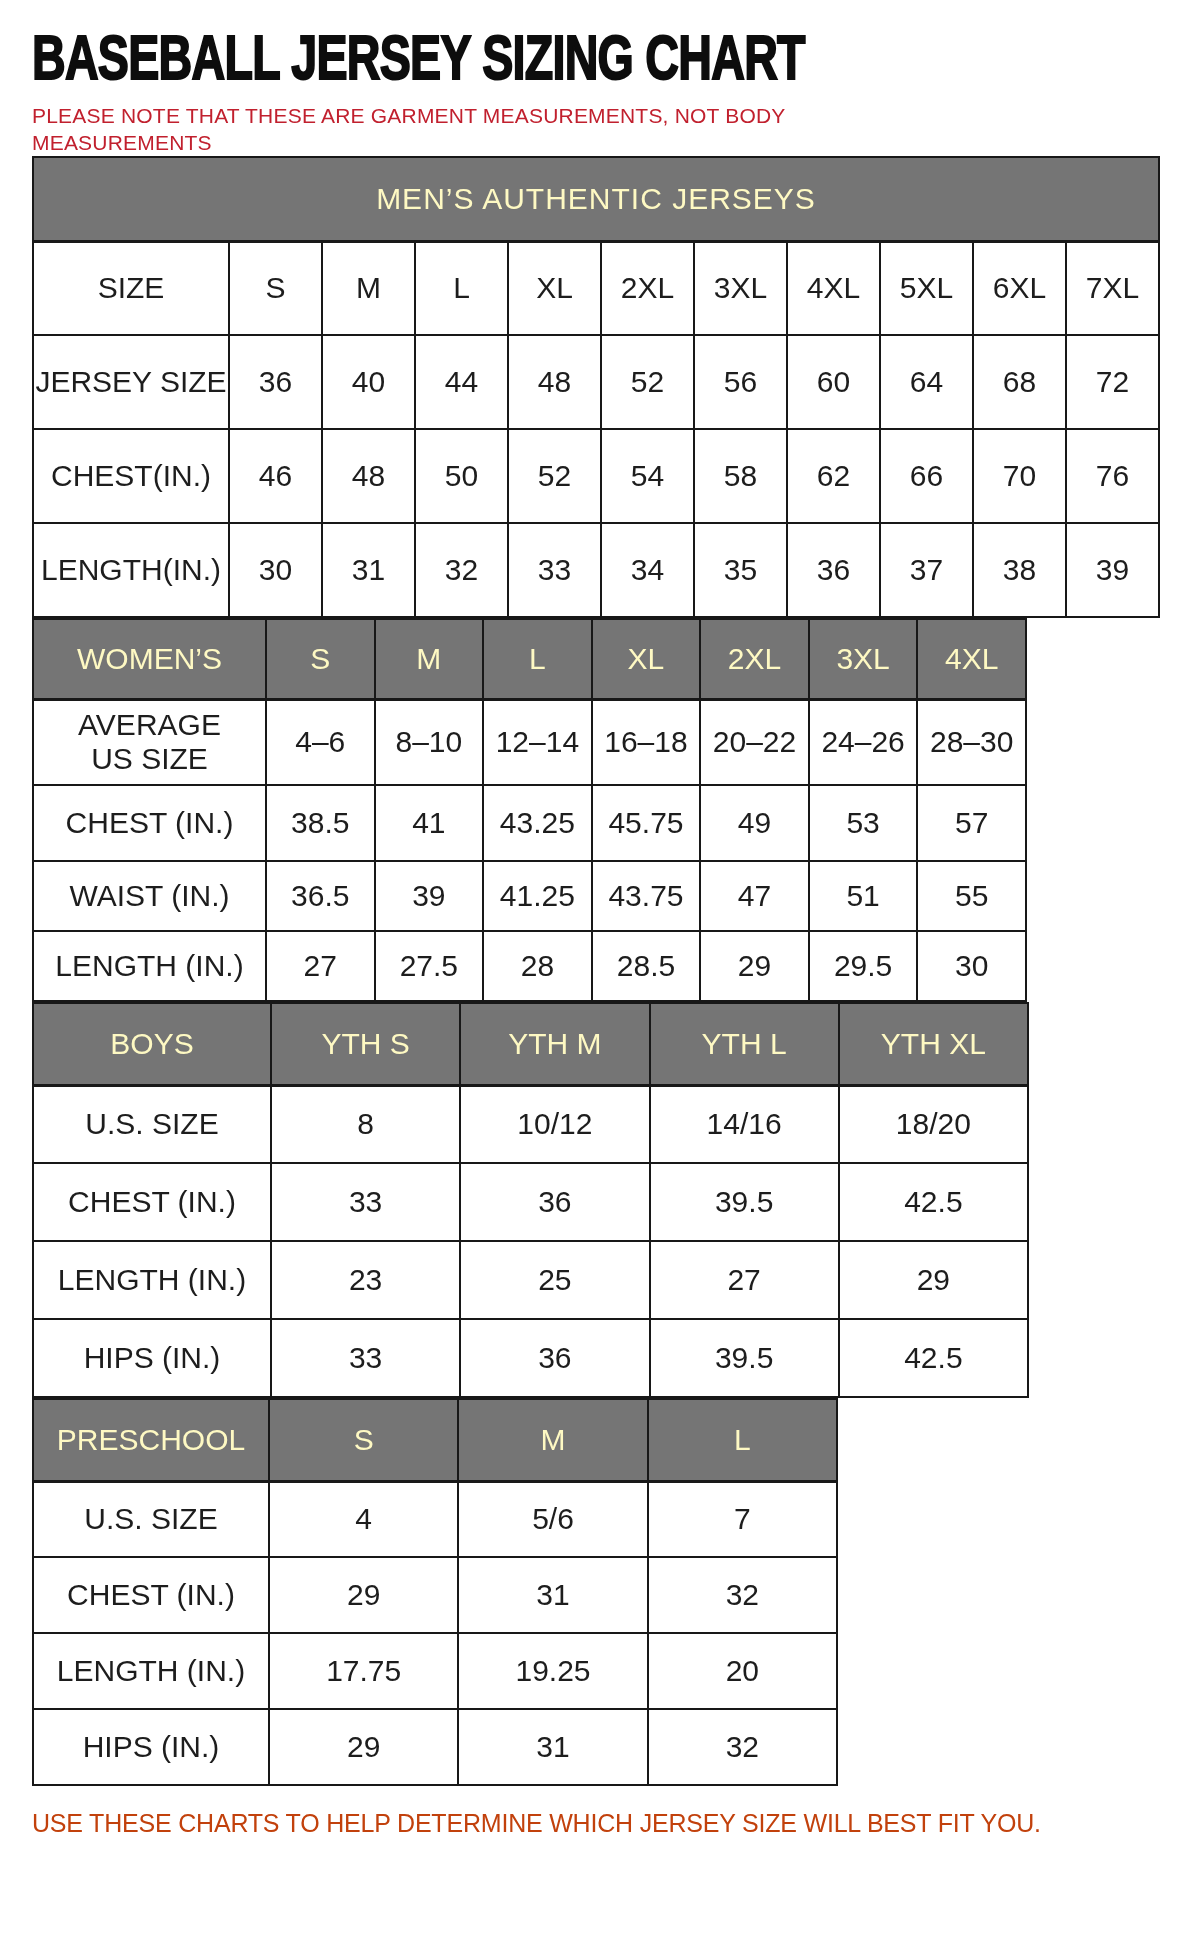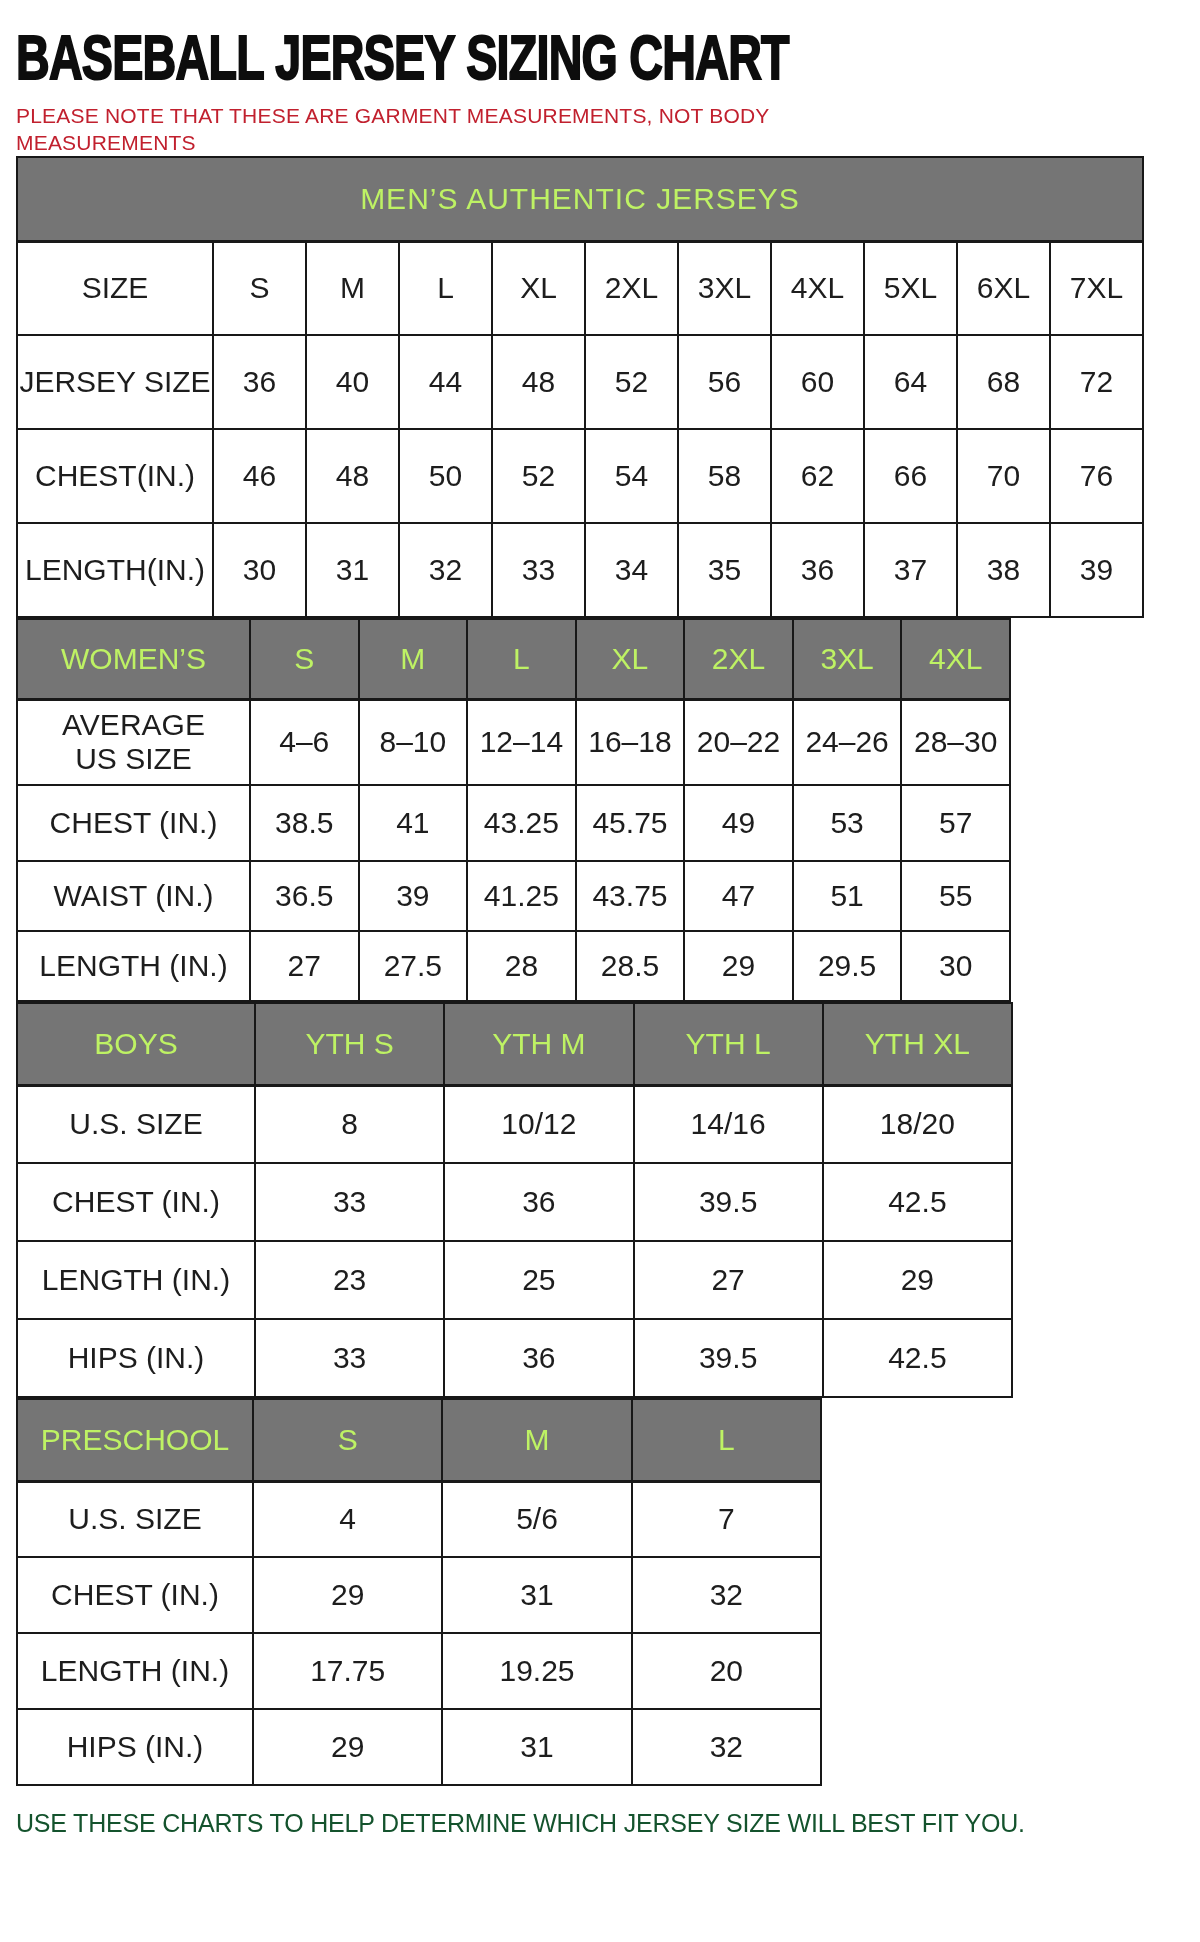--- a/index.html
+++ b/index.html
@@ -2,21 +2,21 @@
 <html><head>
 <meta charset="utf-8">
 <style>
   * { box-sizing: border-box; }
   html, body { margin: 0; padding: 0; background: #ffffff; }
   body {
     width: 1200px;
     font-family: "Liberation Sans", sans-serif;
     color: #1d1d1d;
   }
-  .page { padding: 26px 0 0 16px; }
+  .page { padding: 26px 0 0 32px; }
 
   .title {
     margin: 0;
     font-size: 63px;
     line-height: 62px;
     font-weight: 900;
     letter-spacing: -1px;
     color: #0d0d0d;
     -webkit-text-stroke: 2px #0d0d0d;
     transform: scaleX(0.74);
@@ -43,21 +43,21 @@
     border: 2px solid #181818;
     text-align: center;
     vertical-align: middle;
     padding: 0;
     font-size: 30px;
     color: #1d1d1d;
     overflow: hidden;
   }
   .tbl td.gray {
     background: #757575;
-    color: #bef264;
+    color: #fef9c3;
     border-bottom-width: 3px;
   }
   .banner { font-size: 37px; letter-spacing: 1px; }
   .hdr-lbl { font-size: 29px; }
   .hdr-sz  { font-size: 30px; }
   .lbl { font-size: 27px; white-space: pre-line; line-height: 1.15; }
 
   
   .mens { width: 1128px; }
   .mens .c-lbl { width: 196px; }
@@ -83,21 +83,21 @@
   .preschool { width: 806px; margin-top: 26px; }
   .preschool .c-lbl { width: 236px; }
   .preschool tr { height: 76px; }
   .preschool tr.hdr-row { height: 82px; }
 
   .footer {
     margin: 22px 0 12px 0;
     font-size: 25px;
     line-height: 30px;
     letter-spacing: -0.2px;
-    color: #14532d;
+    color: #c2410c;
     font-weight: 400;
     white-space: nowrap;
   }
 </style>
 </head>
 <body>
 
 <div class="page">
 
   <h1 class="title">BASEBALL JERSEY SIZING CHART</h1>

